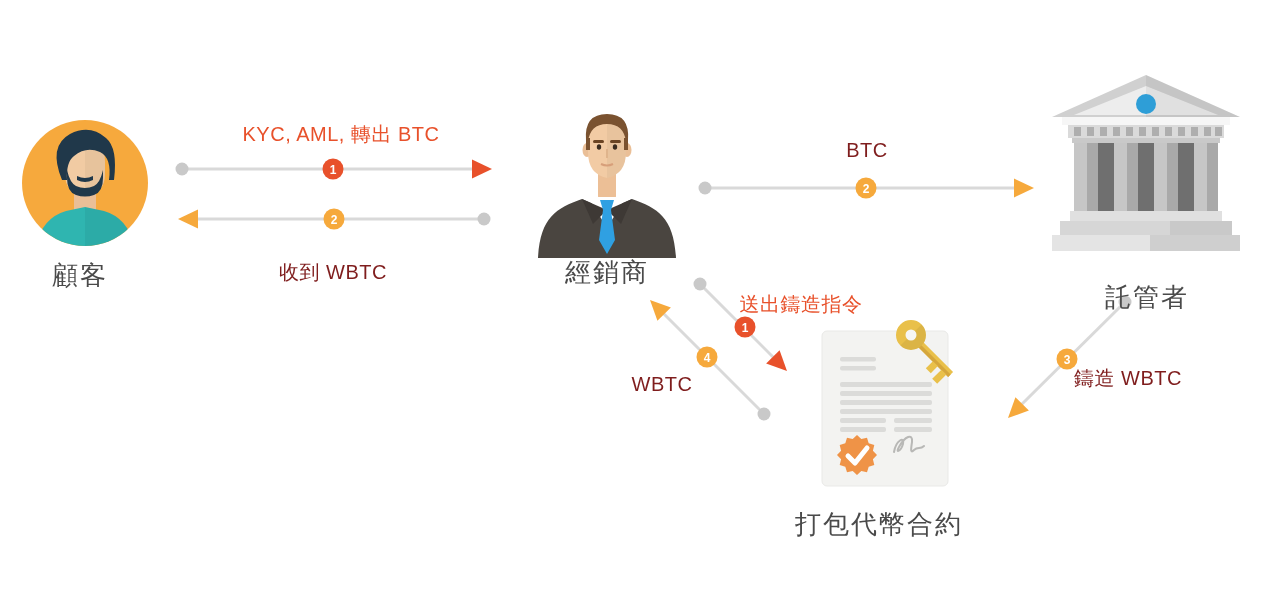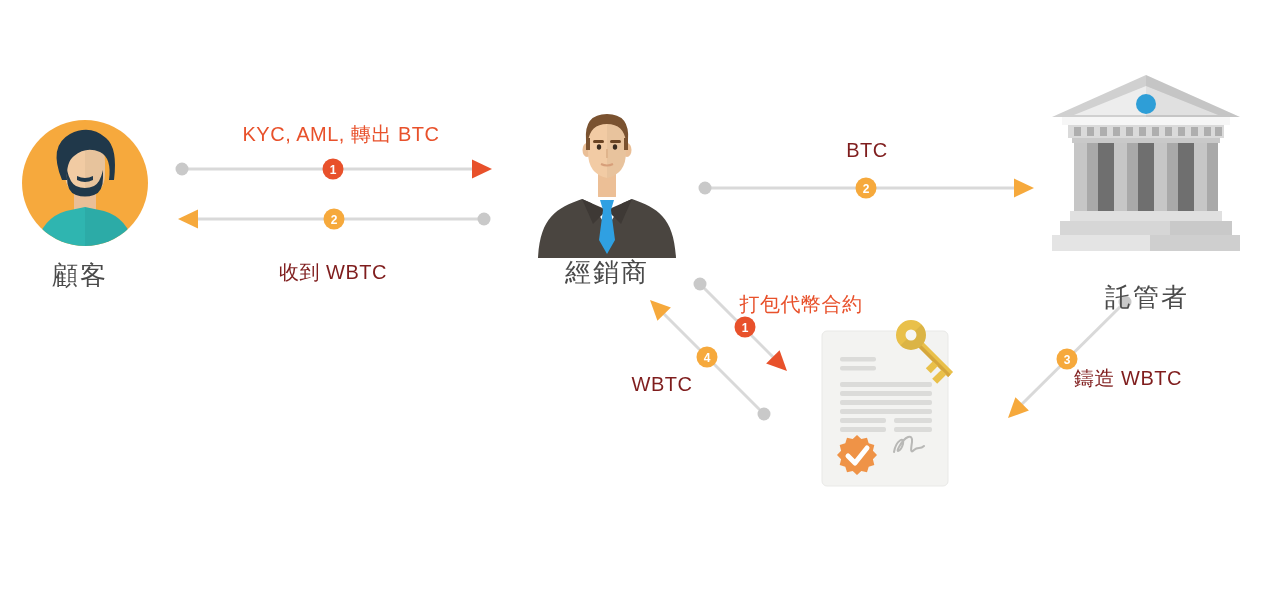--- a/index.html
+++ b/index.html
@@ -186,25 +186,26 @@
     </g>
     <g>
       <polygon fill="#ef9347" points="69,155 64.9,159.3 66.3,165 60.7,166.7 59,172.3 53.3,170.9 49,175 44.7,170.9 39,172.3 37.3,166.7 31.7,165 33.1,159.3 29,155 33.1,150.7 31.7,145 37.3,143.3 39,137.7 44.7,139.1 49,135 53.3,139.1 59,137.7 60.7,143.3 66.3,145 64.9,150.7"></polygon>
       <polyline points="40,156 47,163 59,148" stroke="#ffffff" stroke-width="5" fill="none" stroke-linecap="round" stroke-linejoin="round"></polyline>
     </g>
   </svg>
 
   <div class="entity-label" style="left:80px;top:275px;">顧客</div>
   <div class="entity-label" style="left:607px;top:272px;">經銷商</div>
   <div class="entity-label" style="left:1147px;top:277px;margin-top:20px;">託管者</div>
+  <div class="entity-label" style="left:879px;top:524px;">打包代幣合約</div>
 
   <div class="flow-label red" style="left:341px;top:134px;">KYC, AML, 轉出 BTC</div>
   <div class="flow-label orange" style="left:333px;top:252px;margin-top:20px;">收到 WBTC</div>
   <div class="flow-label orange" style="left:867px;top:150px;">BTC</div>
-  <div class="flow-label red" style="left:801px;top:304px;">打包代幣合約</div>
+  <div class="flow-label red" style="left:801px;top:304px;">送出鑄造指令</div>
   <div class="flow-label orange" style="left:662px;top:384px;">WBTC</div>
   <div class="flow-label orange" style="left:1128px;top:378px;">鑄造 WBTC</div>
 
   <div class="badge badge-red" style="left:333px;top:169px;">1</div>
   <div class="badge badge-orange" style="left:334px;top:219px;">2</div>
   <div class="badge badge-orange" style="left:866px;top:188px;">2</div>
   <div class="badge badge-red" style="left:745px;top:327px;">1</div>
   <div class="badge badge-orange" style="left:707px;top:357px;">4</div>
   <div class="badge badge-orange" style="left:1067px;top:359px;">3</div>
 

